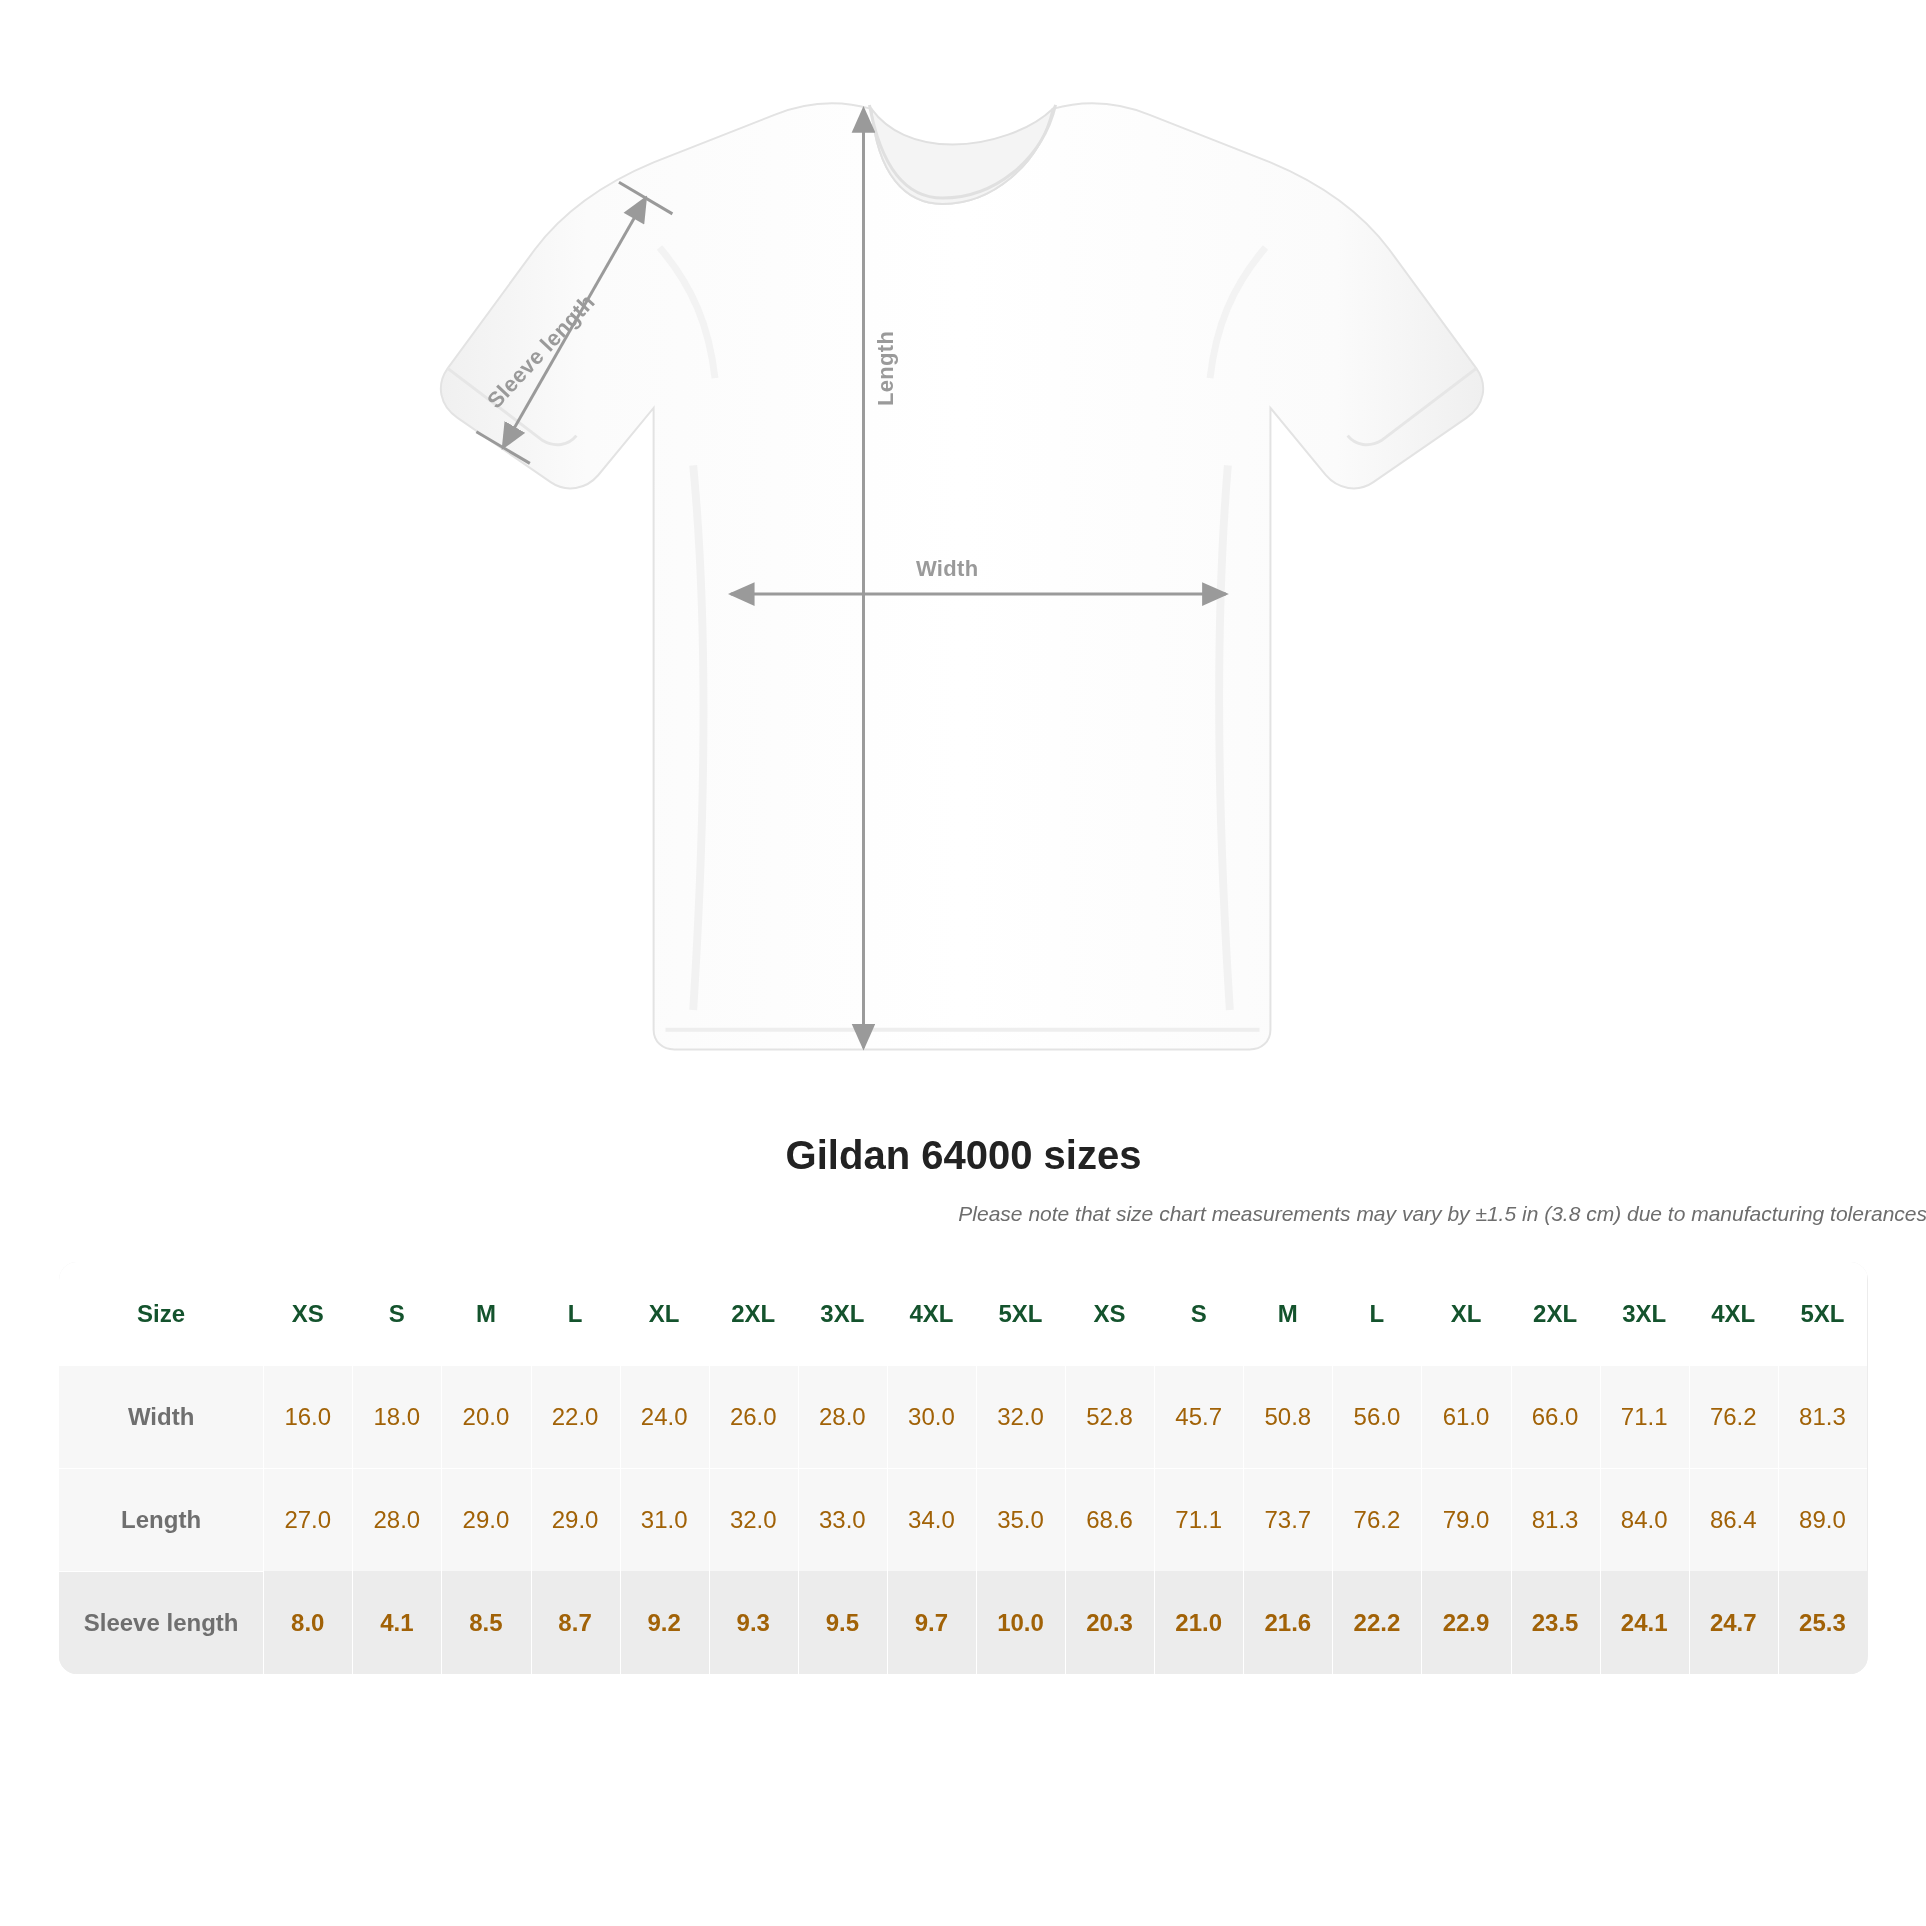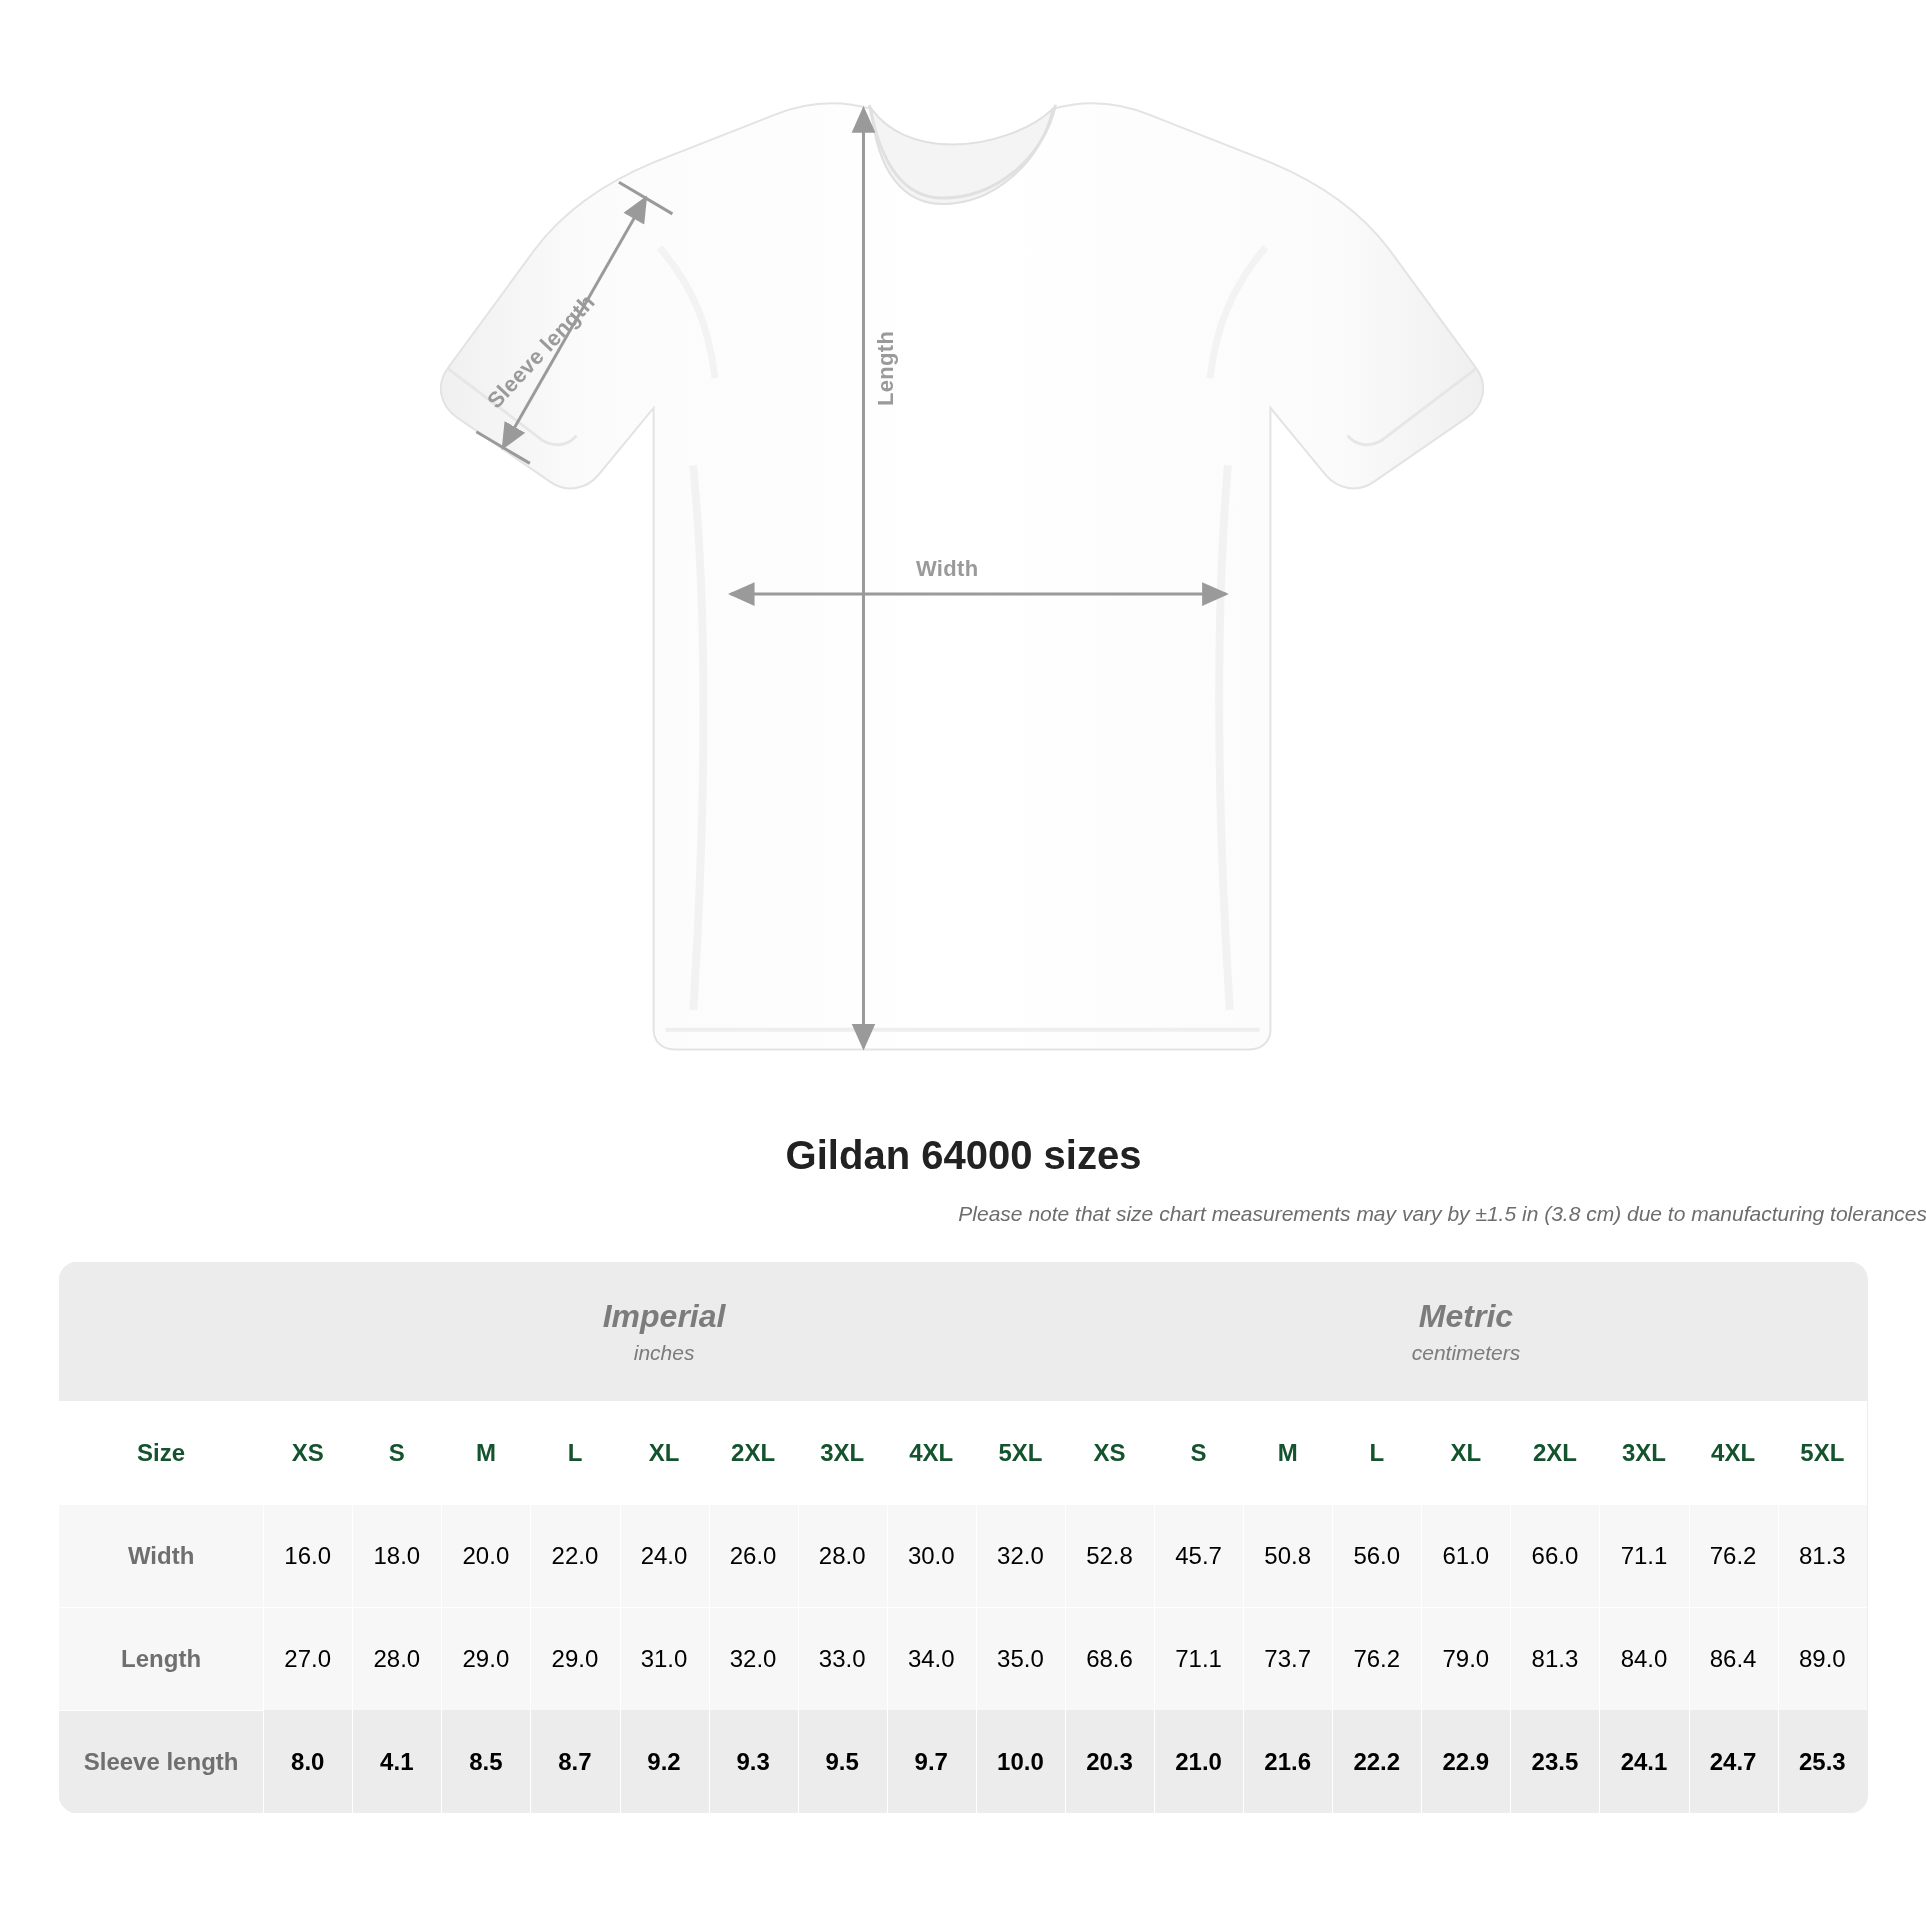--- a/index.html
+++ b/index.html
@@ -123,21 +123,21 @@
   }
   .hdr-row td.rowlabel {
     background: #ffffff;
   }
 
   .data-row td {
     height: 103px;
     text-align: center;
     vertical-align: middle;
     font-size: 24px;
-    color: #000000;
+    color: #a16207;
     background: #f7f7f7;
   }
   .data-row.alt td {
     background: #ececec;
     font-weight: bold;
   }
   .data-row td.rowlabel {
     font-weight: bold;
     color: #6f6f6f;
     font-size: 24px;
@@ -270,31 +270,20 @@
           <col class="col-cell">
           <col class="col-cell">
         <col class="col-cell">
           <col class="col-cell">
           <col class="col-cell">
         <col class="col-cell">
           <col class="col-cell">
           <col class="col-cell">
       </colgroup>
       <tbody>
-        <tr class="unitgroup-row">
-          <td></td>
-          <td colspan="9">
-            <div class="unit-title">Imperial</div>
-            <div class="unit-sub">inches</div>
-          </td>
-          <td colspan="9">
-            <div class="unit-title">Metric</div>
-            <div class="unit-sub">centimeters</div>
-          </td>
-        </tr>
 
         <tr class="hdr-row">
           <td class="rowlabel">Size</td>
           <td>XS</td>
           <td>S</td>
           <td>M</td>
           <td>L</td>
           <td>XL</td>
           <td>2XL</td>
           <td>3XL</td>

